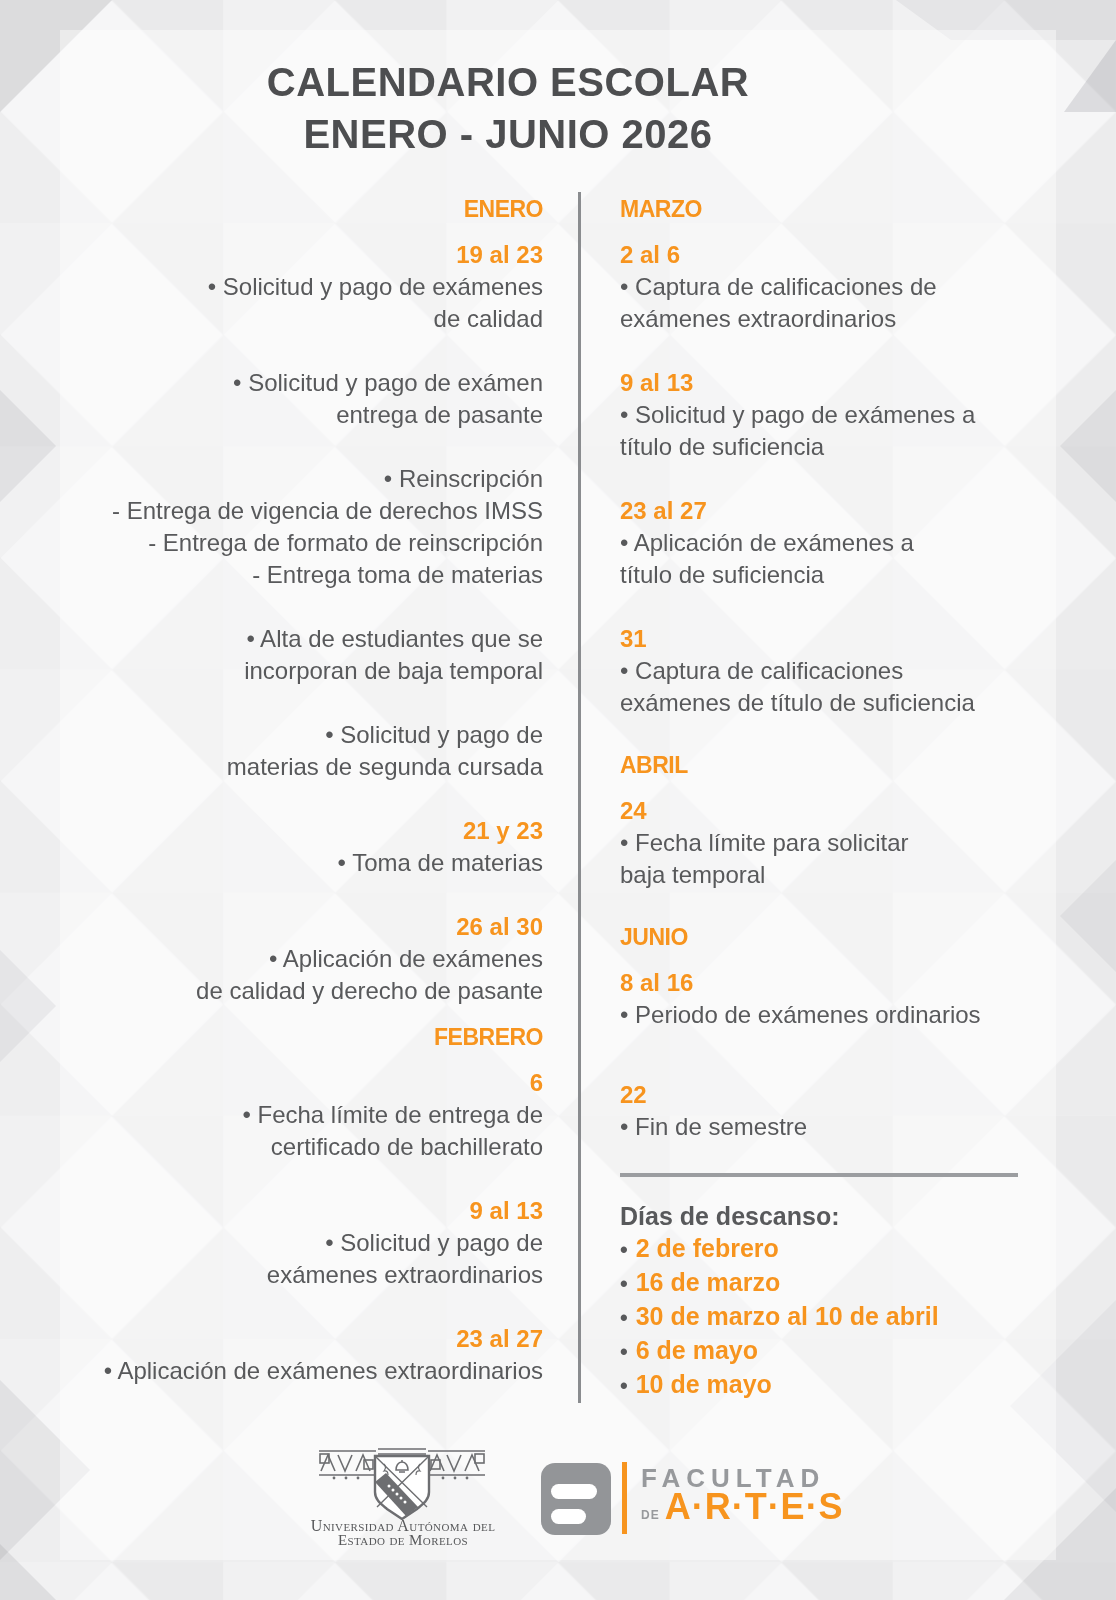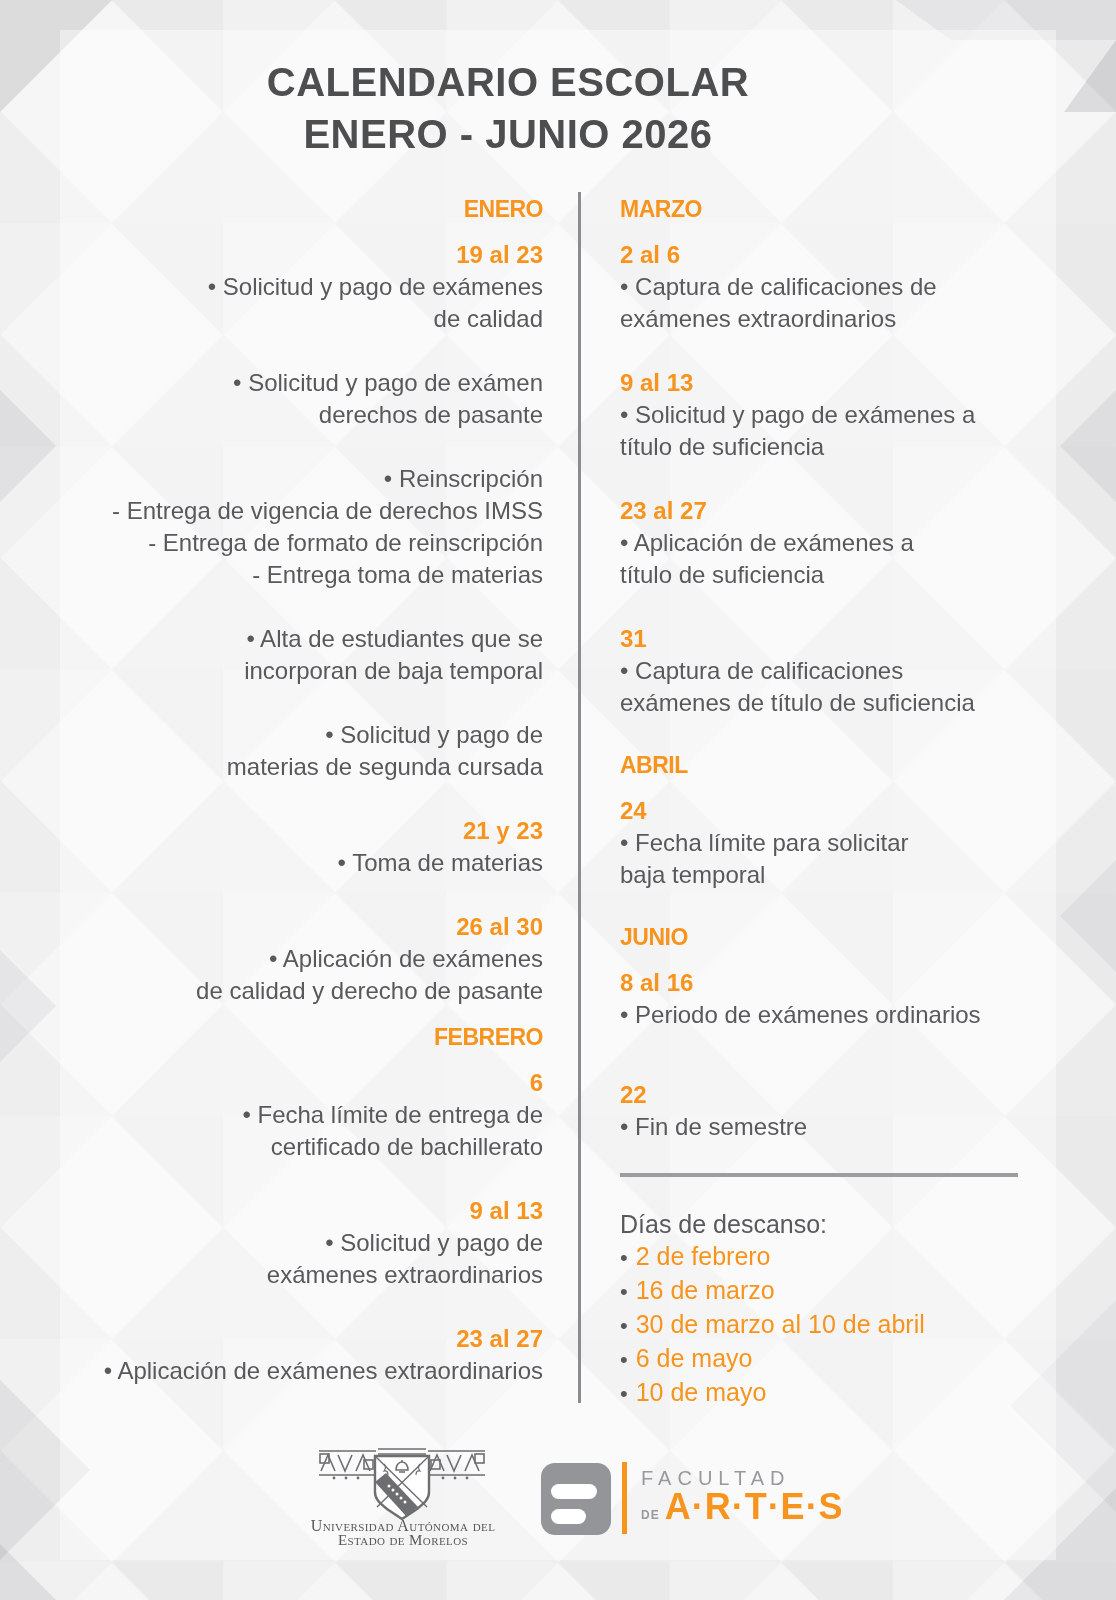--- a/index.html
+++ b/index.html
@@ -44,35 +44,35 @@
   .m-gap-sm{margin-top:8px;}
   .date{font-size:24px;line-height:32px;font-weight:bold;color:var(--accent);}
   .month + .date{margin-top:8px;}
   .mt16{margin-top:16px;}
   .item{font-size:24px;line-height:32px;color:var(--body);}
   .gap{height:32px;}
 
   .vdivider{position:absolute;left:578px;top:192px;width:3px;height:1211px;background:var(--divider);}
   .hrline{margin:30px 0 0 0;width:398px;height:4px;background:#9B9DA0;border:none;}
 
-  .descanso{margin-top:31px;}
+  .descanso{margin-top:23px;font-weight:bold;}
   .desc-h{font-size:25px;line-height:32px;color:var(--body);}
   .desc-item{font-size:25px;line-height:32px;color:var(--accent);}
   .desc-item .b{color:var(--body);margin-right:8px;font-size:22px;}
 
   .uaem{position:absolute;left:316px;top:1442px;width:172px;}
   .uaem-name{position:absolute;left:268px;top:1518px;width:270px;text-align:center;
     font-family:"Liberation Serif","DejaVu Serif",serif;font-variant:small-caps;
     font-weight:normal;color:#57585A;font-size:16px;line-height:15px;letter-spacing:.4px;}
   .uaem-name .l2{font-size:15px;}
 
   .artes{position:absolute;left:540px;top:1462px;display:flex;align-items:flex-start;}
   .artes-bar{width:5px;height:72px;background:var(--accent);margin-left:10px;}
   .artes-text{margin-left:14px;padding-top:4px;}
-  .artes-fac{font-size:20px;letter-spacing:6px;color:var(--logogray);line-height:24px;}
+  .artes-fac{font-size:26px;letter-spacing:6px;color:var(--logogray);line-height:24px;font-weight:bold;}
   .artes-row2{display:flex;align-items:baseline;margin-top:2px;}
   .artes-de{font-size:12px;font-weight:bold;color:var(--logogray);letter-spacing:1px;margin-right:5px;}
   .artes-art{font-size:36px;font-weight:bold;color:var(--accent);letter-spacing:1px;line-height:30px;}
 </style>
 </head>
 <body>
 
 <div class="page">
 
   <div class="bg"></div>
@@ -99,21 +99,21 @@
 
     <div class="vdivider"></div>
 
     <div class="col-left">
       <div class="month">ENERO</div>
       <div class="date">19 al 23</div>
       <div class="item">• Solicitud y pago de exámenes</div>
       <div class="item">de calidad</div>
       <div class="gap"></div>
       <div class="item">• Solicitud y pago de exámen</div>
-      <div class="item">derechos de pasante</div>
+      <div class="item">entrega de pasante</div>
       <div class="gap"></div>
       <div class="item">• Reinscripción</div>
       <div class="item">- Entrega de vigencia de derechos IMSS</div>
       <div class="item">- Entrega de formato de reinscripción</div>
       <div class="item">- Entrega toma de materias</div>
       <div class="gap"></div>
       <div class="item">• Alta de estudiantes que se</div>
       <div class="item">incorporan de baja temporal</div>
       <div class="gap"></div>
       <div class="item">• Solicitud y pago de</div>

